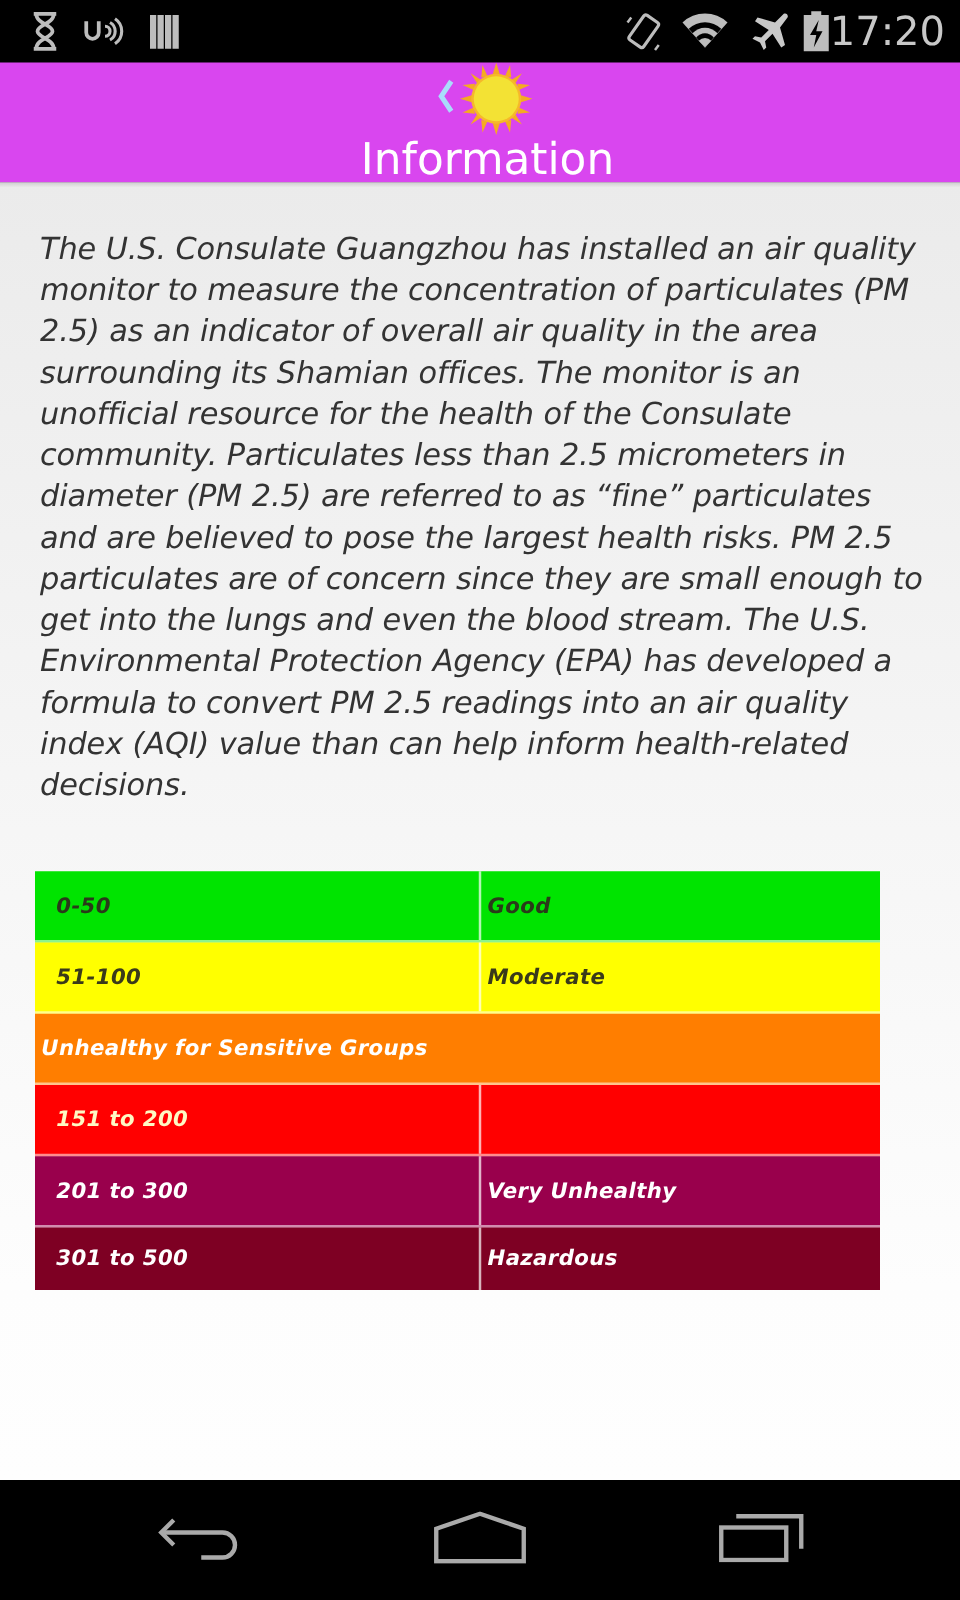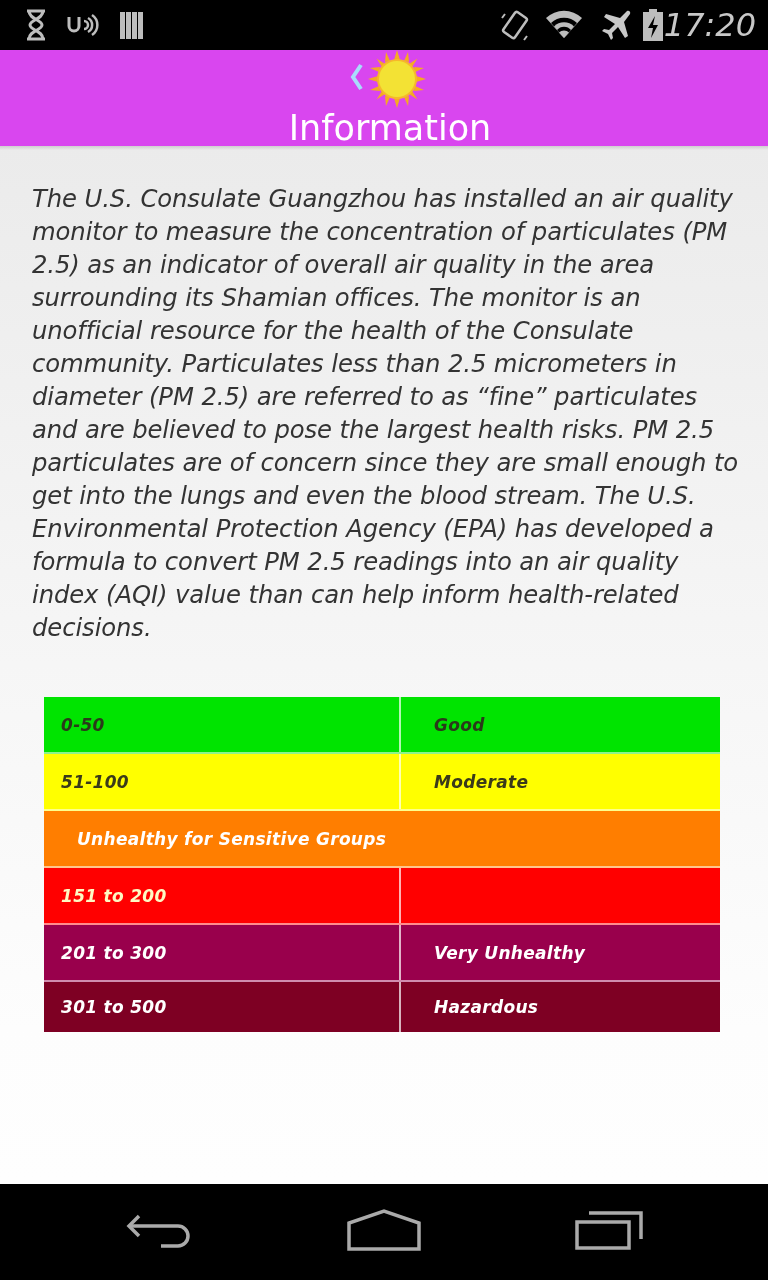--- a/index.html
+++ b/index.html
@@ -1,36 +1,36 @@
 <!DOCTYPE html>
 <html><head>
 <meta charset="utf-8">
 <style>
   * { margin: 0; padding: 0; box-sizing: border-box; }
   html, body { width: 768px; height: 1280px; overflow: hidden; }
   body { font-family: "Liberation Sans", "DejaVu Sans", sans-serif; background: #000; position: relative; }
 
-  .status-bar { position: absolute; top: 0; left: 0; width: 768px; height: 39px; background: #000; color: #bdbdbd; font-style: italic; }
+  .status-bar { position: absolute; top: 0; left: 0; width: 768px; height: 39px; background: #000; color: #bdbdbd; }
   .status-bar .sb-icon { position: absolute; top: 0; height: 50px; display: flex; align-items: center; justify-content: center; }
   .status-bar .clock { position: absolute; right: 12px; top: 0; height: 50px; line-height: 50px; font-size: 32px; color: #c8c8c8; font-family: "DejaVu Sans", sans-serif; font-weight: normal; letter-spacing: 0px; }
 
   .action-bar { position: absolute; top: 50px; left: 0; width: 768px; height: 96px; background: #1ea7ef; display: flex; align-items: center; }
   .action-bar .up-btn { display: flex; align-items: center; height: 96px; padding-left: 8px; }
   .action-bar .title { color: #fff; font-size: 35px; margin-left: 12px; font-family: "DejaVu Sans", sans-serif; letter-spacing: 0px; }
   .action-shadow { position: absolute; top: 146px; left: 0; width: 768px; height: 4px; background: linear-gradient(#cfcfcf, rgba(235,235,235,0)); }
 
   .content { position: absolute; top: 146px; left: 0; width: 768px; height: 1038px; background: linear-gradient(#ebebeb 0%, #f6f6f6 50%, #fdfdfd 85%, #fefefe 100%); font-style: italic; }
   .content .para { position: absolute; left: 32px; top: 36px; width: 712px; font-family: "DejaVu Sans", sans-serif; font-size: 24.3px; line-height: 33px; color: #333; letter-spacing: -0.1px; }
 
-  .aqi-table { position: absolute; left: 44px; top: 551px; width: 676px; }
+  .aqi-table { position: absolute; left: 28px; top: 551px; width: 676px; }
   .aqi-row { display: flex; height: 57px; border-bottom: 2px solid rgba(255,255,255,0.55); }
   .aqi-row:last-child { border-bottom: none; height: 50px; }
   .aqi-cell { display: flex; align-items: center; font-family: "DejaVu Sans", sans-serif; font-weight: bold; font-size: 17px; letter-spacing: 0.3px; }
   .aqi-cell.range { width: 357px; padding-left: 17px; border-right: 2px solid rgba(255,255,255,0.7); }
-  .aqi-cell.level { flex: 1; padding-left: 33px; white-space: nowrap; overflow: hidden; }
+  .aqi-cell.level { flex: 1; padding-left: 5px; white-space: nowrap; overflow: hidden; }
 
   .nav-bar { position: absolute; top: 1184px; left: 0; width: 768px; height: 96px; background: #000; }
   .nav-btn { position: absolute; top: 0; height: 96px; width: 160px; display: flex; align-items: center; justify-content: center; }
 </style>
 </head>
 <body>
 
 <div class="status-bar">
   <span class="sb-icon" style="left:22px;width:28px;">
     <svg width="24" height="32" viewBox="0 0 24 32">

